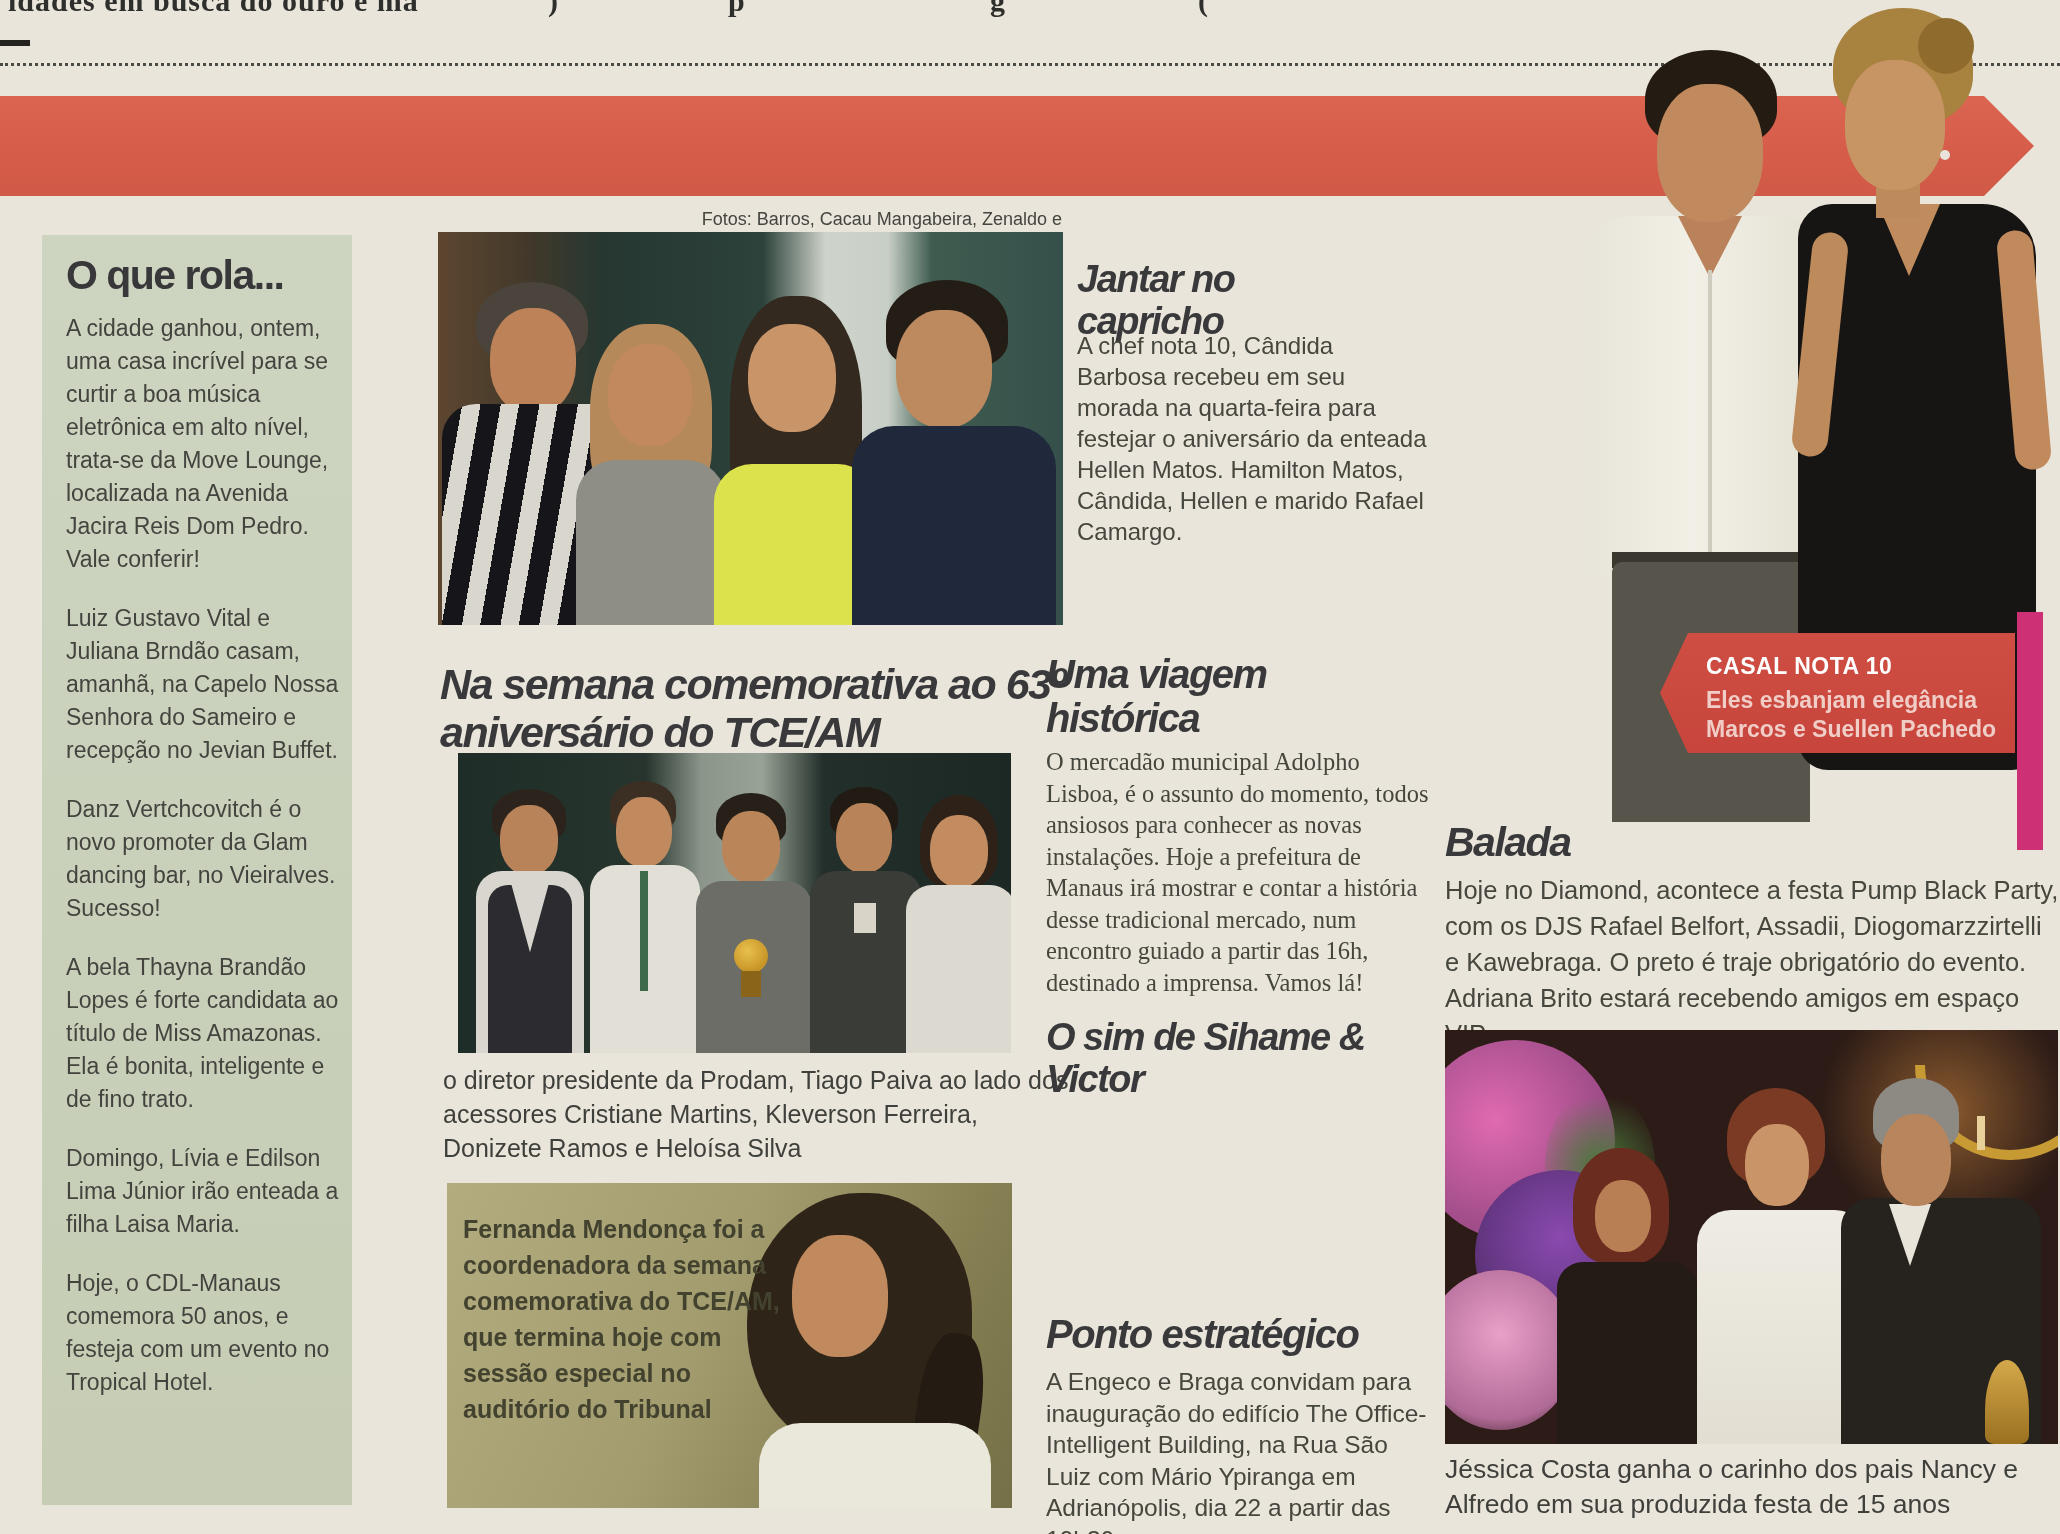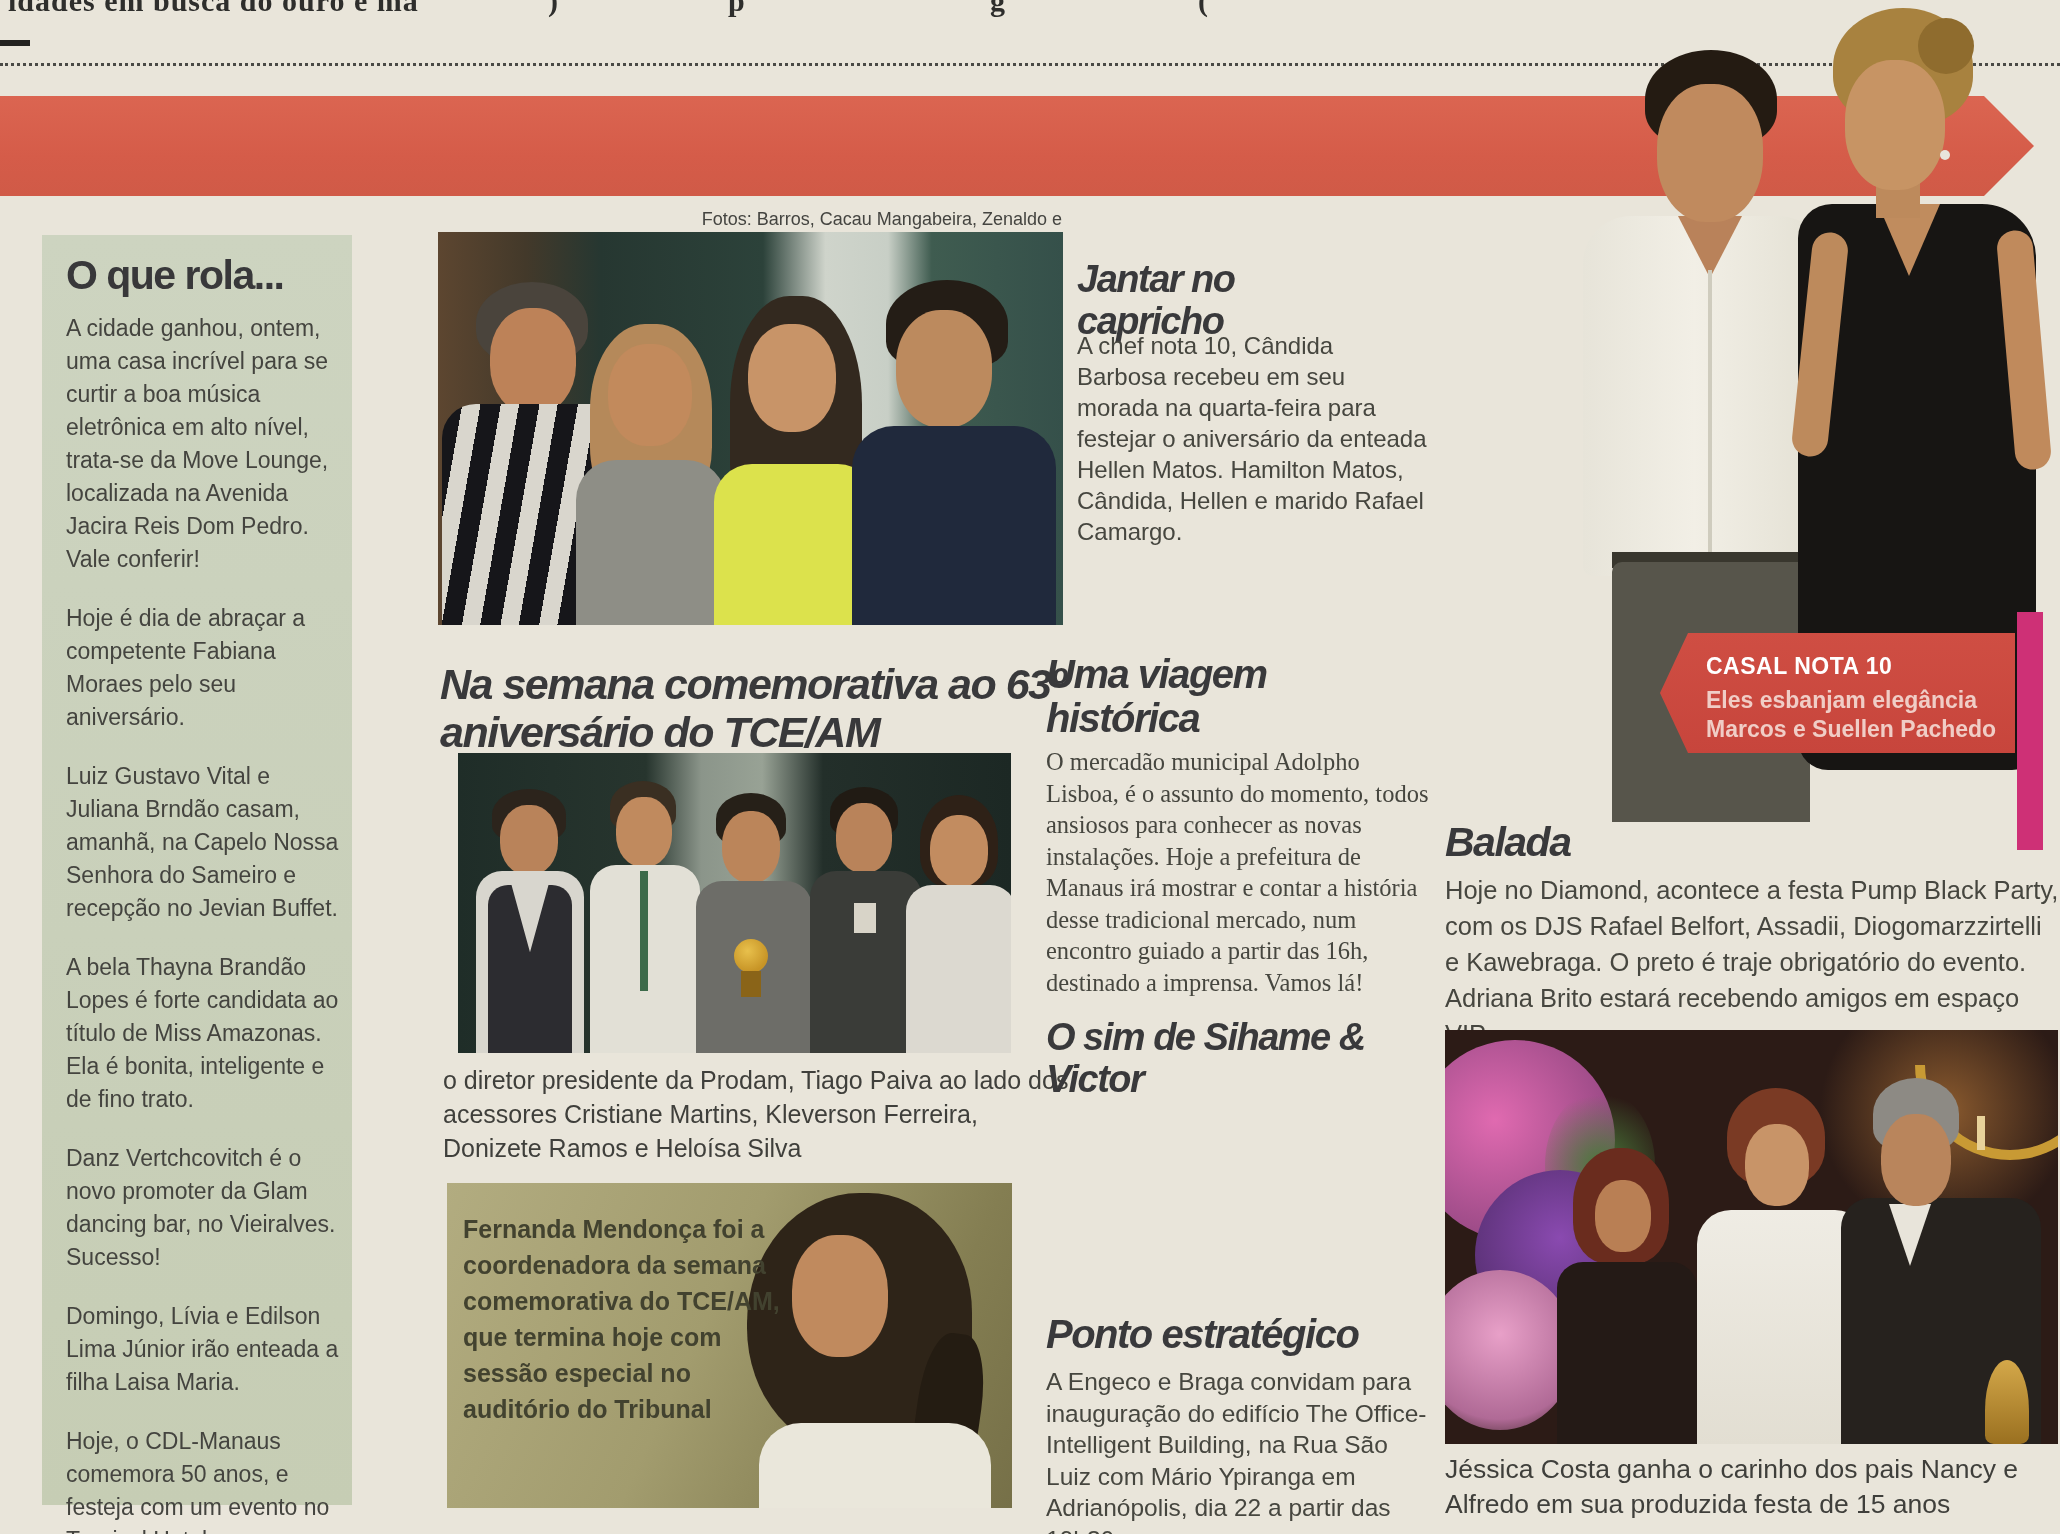--- a/index.html
+++ b/index.html
@@ -143,24 +143,23 @@
   <span class="top-frag" style="left:990px;">g</span>
   <span class="top-frag" style="left:1198px;">(</span>
   <div class="top-dash"></div>
   <div class="dotted-rule"></div>
 
   <div class="banner"></div>
 
   <div class="green-col">
     <h2>O que rola...</h2>
     <p>A cidade ganhou, ontem, uma casa incrível para se curtir a boa música eletrônica em alto nível, trata-se da Move Lounge, localizada na Avenida Jacira Reis Dom Pedro. Vale conferir!</p>
-    <p>Hoje é dia de abraçar a competente Fabiana Moraes pelo seu aniversário.</p>
     <p>Luiz Gustavo Vital e Juliana Brndão casam, amanhã, na Capelo Nossa Senhora do Sameiro e recepção no Jevian Buffet.</p>
+    <p>Danz Vertchcovitch é o novo promoter da Glam dancing bar, no Vieiralves. Sucesso!</p>
     <p>A bela Thayna Brandão Lopes é forte candidata ao título de Miss Amazonas. Ela é bonita, inteligente e de fino trato.</p>
-    <p>Danz Vertchcovitch é o novo promoter da Glam dancing bar, no Vieiralves. Sucesso!</p>
     <p>Domingo, Lívia e Edilson Lima Júnior irão enteada a filha Laisa Maria.</p>
     <p>Hoje, o CDL-Manaus comemora 50 anos, e festeja com um evento no Tropical Hotel.</p>
   </div>
 
   <div class="credit">Fotos: Barros, Cacau Mangabeira, Zenaldo e Divulgação</div>
 
   <figure class="photo1">
     <div class="p1f1-hair"></div>
     <div class="p1f1-face"></div>
     <div class="p1f1-torso"></div>

